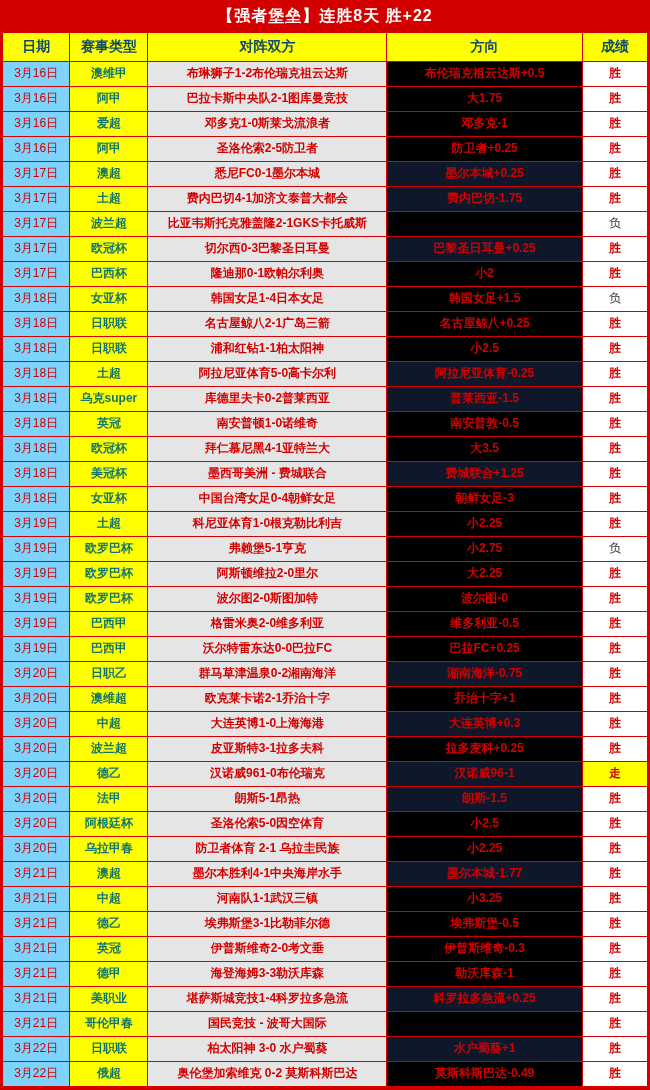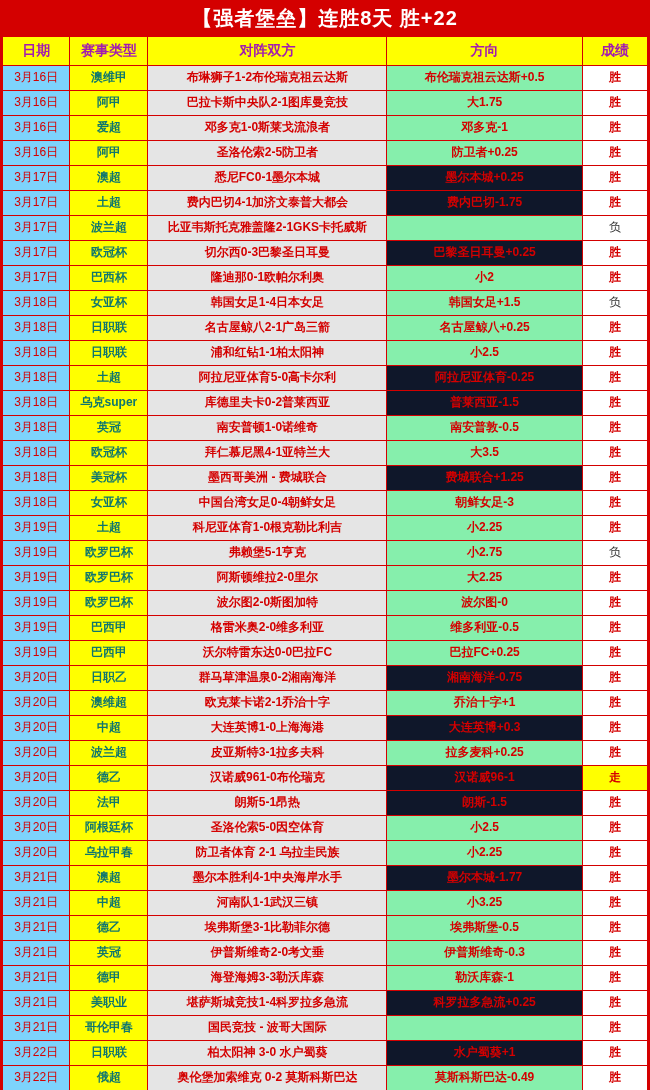--- a/index.html
+++ b/index.html
@@ -5,21 +5,21 @@
   html,body{margin:0;padding:0;background:#d40000;}
   body{
     width:650px;
     font-family:"Liberation Sans","DejaVu Sans",sans-serif;
     -webkit-font-smoothing:antialiased;
   }
   .sheet{width:650px;background:#d40000;padding:0;}
   .title{
     text-align:center;
     color:#ffffff;
-    font-size:20px;
+    font-size:16px;
     font-weight:bold;
     letter-spacing:1px;
     padding:7px 0 7px 0;
     line-height:1.1;
     white-space:nowrap;
   }
   table{
     border-collapse:collapse;
     width:646px;
     margin:0 2px 2px 2px;
@@ -35,30 +35,30 @@
     font-size:12px;
     text-align:center;
     padding:2px 1px;
     height:20px;
     line-height:1.1;
     overflow:hidden;
     white-space:nowrap;
   }
   thead th{
     background:#ffff00;
-    color:#a21caf;
+    color:#0c4a6e;
     font-weight:bold;
     font-size:14px;
     height:24px;
   }
   td.date{background:#7dd3fc;color:#d40000;font-weight:normal;}
   td.league{background:#ffff00;color:#0f766e;font-weight:bold;}
   td.match{background:#e5e5e5;color:#d40000;font-weight:bold;}
   td.pick{color:#d40000;font-weight:bold;}
-  td.pick.w{background:#86efac;}
+  td.pick.w{background:#000000;}
   td.pick.y{background:#0f172a;}
   td.res{font-weight:bold;}
   td.res.w{background:#ffffff;color:#d40000;}
   td.res.l{background:#ffffff;color:#333333;font-weight:normal;}
   td.res.z{background:#ffff00;color:#d40000;}
 </style>
 </head>
 <body>
 
 <div class="sheet">

